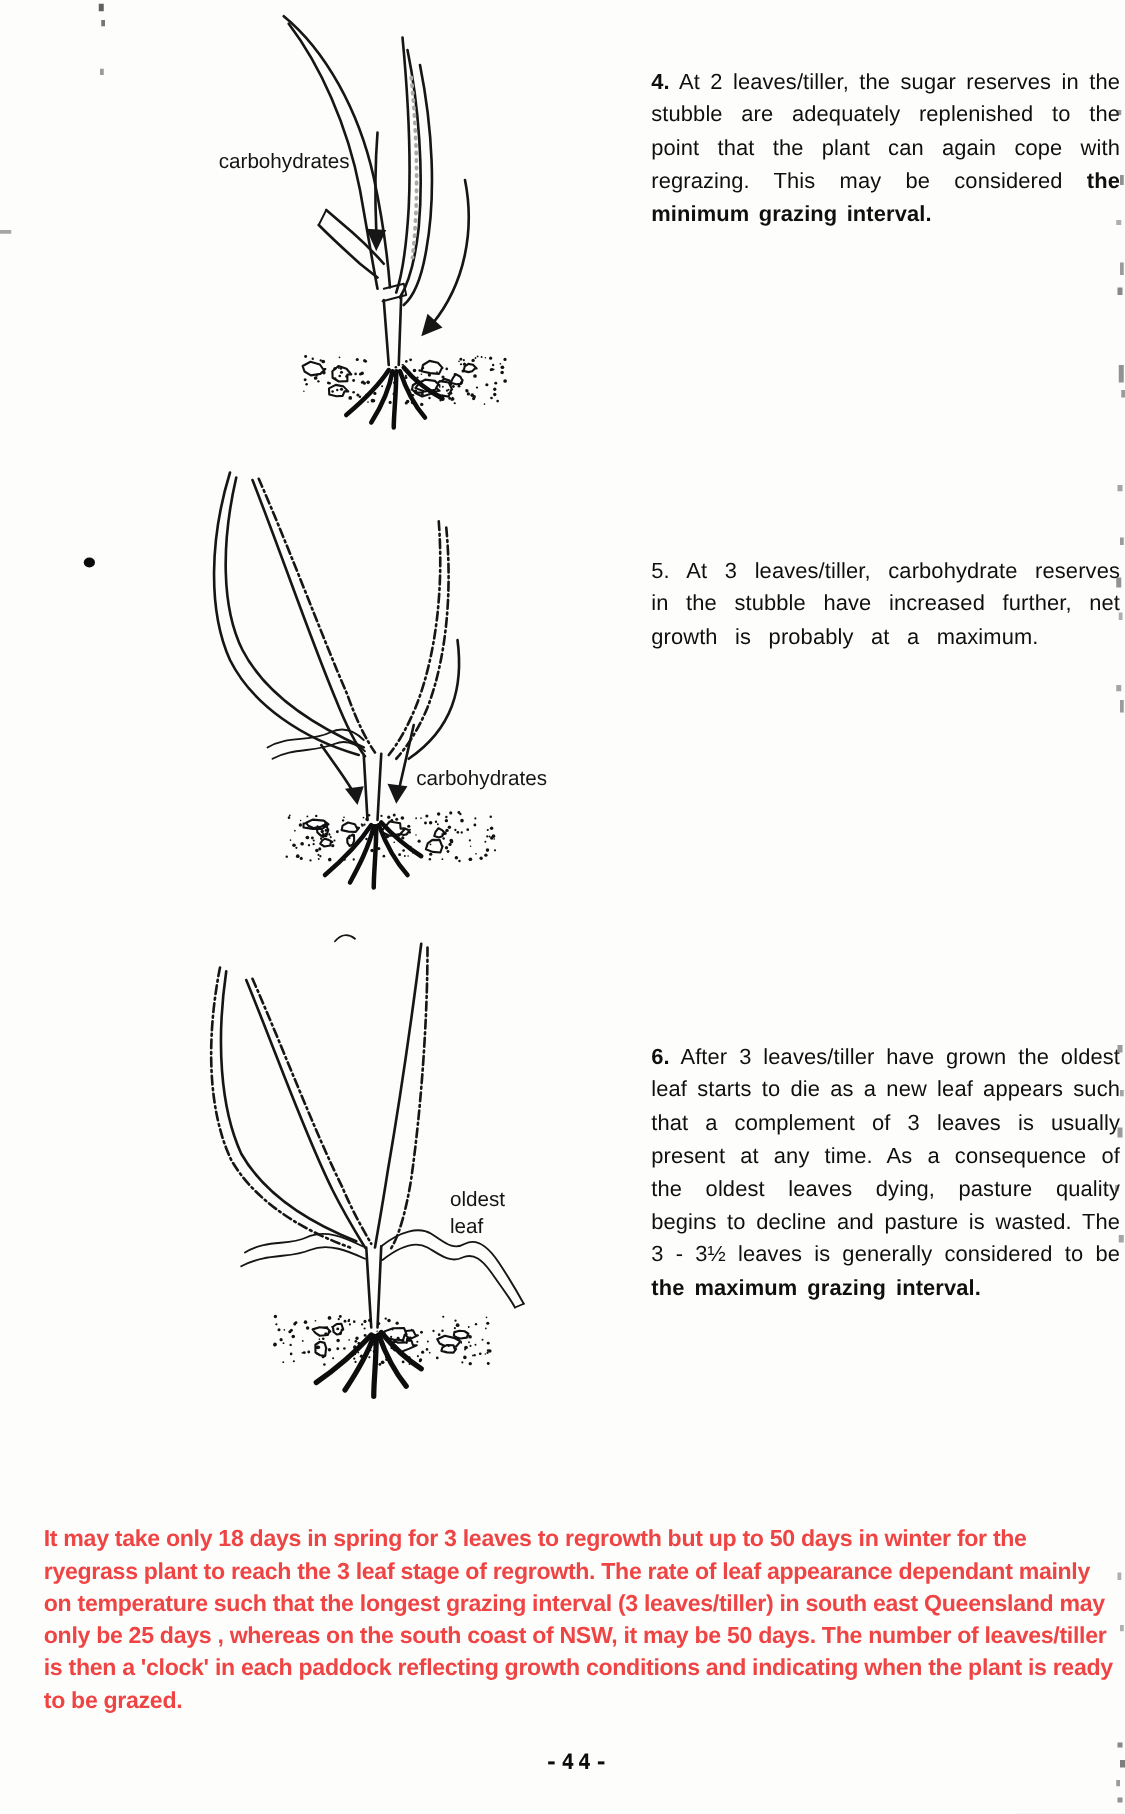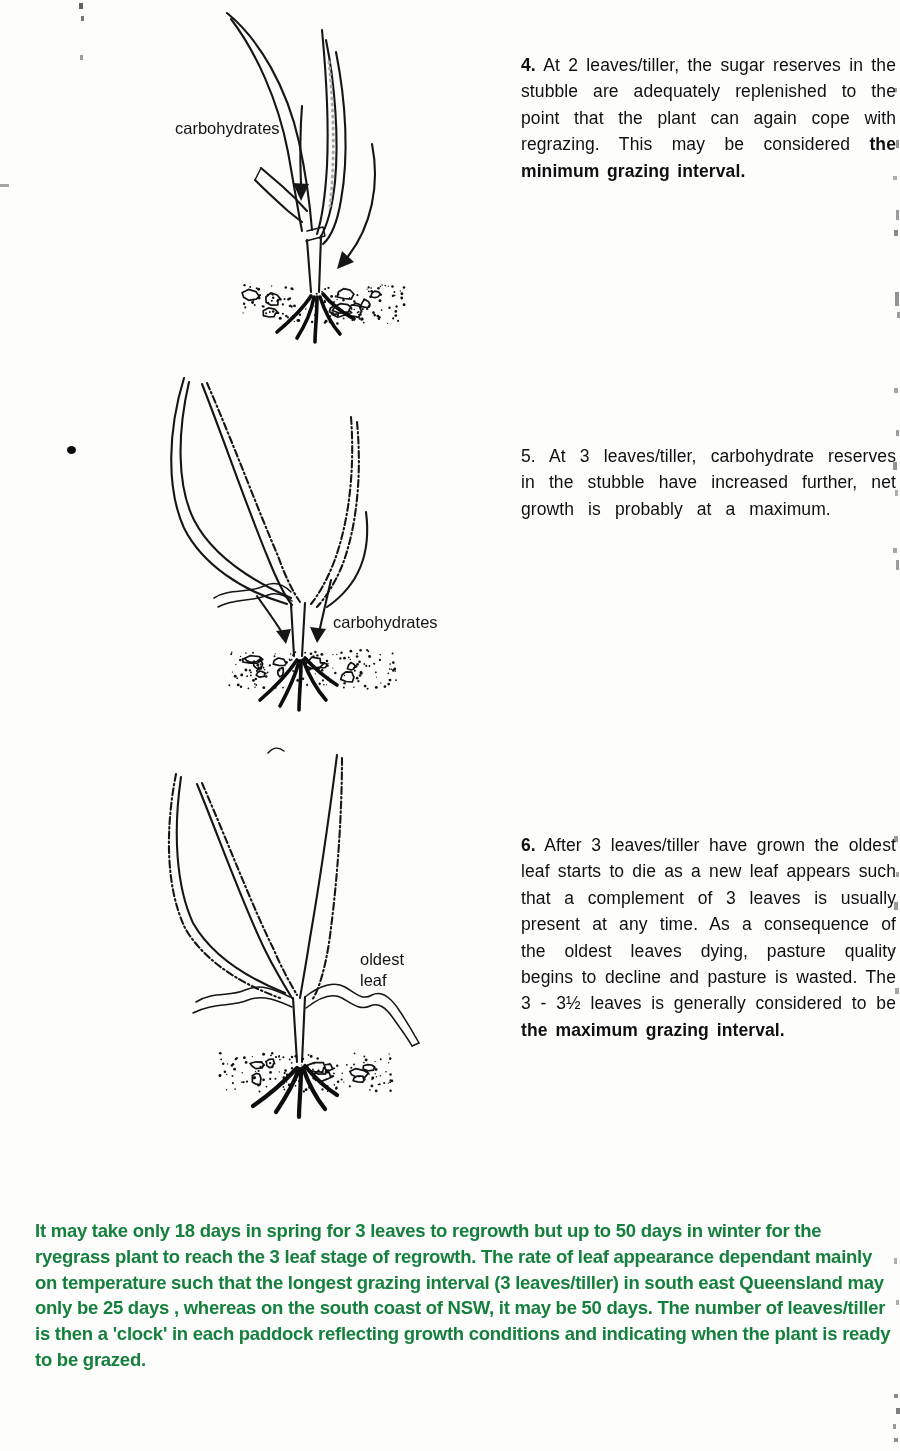--- a/index.html
+++ b/index.html
@@ -28,21 +28,21 @@
     color:#0f0f0f; letter-spacing:0.1px;
   }
   .caption b{font-weight:700;}
   #cap4{top:52px; word-spacing:2.5px;}
   #cap5{top:443px; word-spacing:9px;}
   #cap6{top:792px; word-spacing:3px;margin-top:40px;}
   
   .footnote{
     position:absolute; left:35px; top:1218px; width:858px; margin:0;
     font-size:18.5px; line-height:25.8px; font-weight:700;
-    letter-spacing:-0.25px; color:#15803d; text-align:left;
+    letter-spacing:-0.25px; color:#ef4444; text-align:left;
   }
   
   .pagenum{
     position:absolute; left:0; right:0; top:1400px; text-align:center;
     text-indent:25px; font-family:"DejaVu Sans Mono", monospace;
     font-weight:700; font-size:17px; letter-spacing:3px; color:#0c0c0c;
   }
   
   .mark{position:absolute; background:#3a3a3a;}
   .dot{position:absolute; left:67px; top:446px; width:9px; height:8px;
@@ -629,20 +629,21 @@
   </svg>
 
   <p class="caption" id="cap4"><b>4.</b><span> At 2 leaves/tiller, the sugar reserves in the stubble are adequately replenished to the point that the plant can again cope with regrazing. This may be considered </span><b>the minimum grazing interval.</b></p>
 
   <p class="caption" id="cap5"><span>5. At 3 leaves/tiller, carbohydrate reserves in the stubble have increased further, net growth is probably at a maximum.</span></p>
 
   <p class="caption" id="cap6"><b>6.</b><span> After 3 leaves/tiller have grown the oldest leaf starts to die as a new leaf appears such that a complement of 3 leaves is usually present at any time. As a consequence of the oldest leaves dying, pasture quality begins to decline and pasture is wasted. The 3 - 3½ leaves is generally considered to be </span><b>the maximum grazing interval.</b></p>
 
   <p class="footnote">It may take only 18 days in spring for 3 leaves to regrowth but up to 50 days in winter for the ryegrass plant to reach the 3 leaf stage of regrowth. The rate of leaf appearance dependant mainly on temperature such that the longest grazing interval (3 leaves/tiller) in south east Queensland may only be 25 days , whereas on the south coast of NSW, it may be 50 days. The number of leaves/tiller is then a 'clock' in each paddock reflecting growth conditions and indicating when the plant is ready to be grazed.</p>
 
+  <div class="pagenum">-44-</div>
 
   <div class="dot"></div>
   <div id="artifacts">
       <div class="mark" style="left: 79px; top: 3px; width: 4px; height: 6px; opacity: 0.8;"></div>
       <div class="mark" style="left: 81px; top: 16px; width: 3px; height: 5px; opacity: 0.7;"></div>
       <div class="mark" style="left: 80px; top: 55px; width: 3px; height: 5px; opacity: 0.5;"></div>
       <div class="mark" style="left: 0px; top: 184px; width: 9px; height: 3px; opacity: 0.45;"></div>
       <div class="mark" style="left: 893px; top: 88px; width: 4px; height: 4px; opacity: 0.5;"></div>
       <div class="mark" style="left: 896px; top: 140px; width: 3px; height: 8px; opacity: 0.55;"></div>
       <div class="mark" style="left: 893px; top: 176px; width: 4px; height: 4px; opacity: 0.4;"></div>

